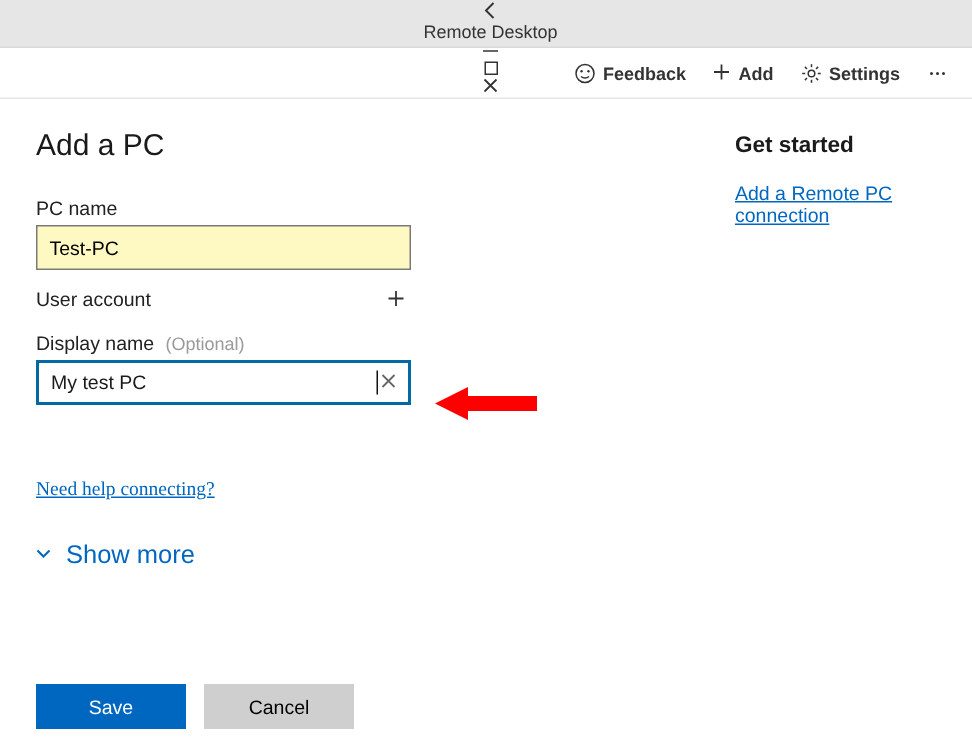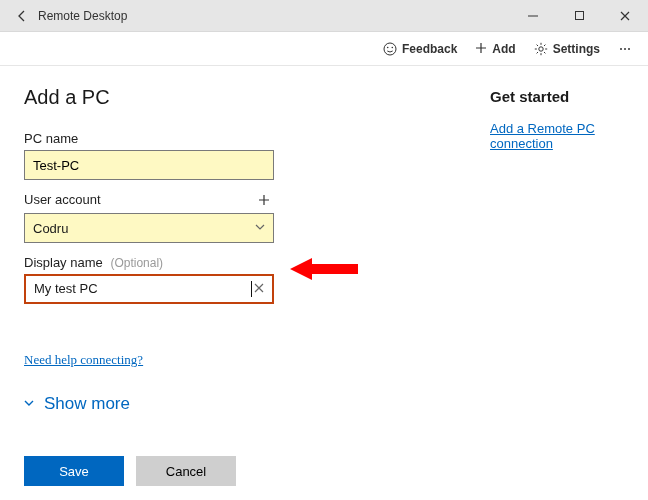--- a/index.html
+++ b/index.html
@@ -14,20 +14,21 @@
     overflow: hidden;
     position: relative;
   }
   .titlebar {
     height: 32px;
     background: #e6e6e6;
     border-bottom: 1px solid #d9d9d9;
     display: flex;
     align-items: center;
     padding: 0 0 0 6px;
+    flex-direction: column;
   }
   .tb-back {
     width: 32px; height: 32px;
     display: flex; align-items: center; justify-content: center;
     font-size: 14px;
   }
   .tb-title { font-size: 12px; color: #333; }
   .tb-spacer { flex: 1; }
   .tb-btn {
     width: 46px; height: 32px;
@@ -91,21 +92,21 @@
   }
   .select {
     display: flex;
     align-items: center;
     justify-content: space-between;
   }
   .chevron { font-size: 11px; color: #666; }
   .display-input-wrap {
     width: 250px;
     height: 30px;
-    border: 2px solid #c2410c;
+    border: 2px solid #0369a1;
     display: flex;
     align-items: center;
     padding: 0 6px 0 8px;
     background: #fff;
   }
   .display-input-wrap .txt {
     flex: 1;
     border-right: 1px solid #111;
     height: 16px;
     line-height: 16px;
@@ -247,28 +248,20 @@
         </div>
         <input class="text" value="Test-PC" style="">
       </div>
 
       <div class="field-group">
         <div class="field-label-row">
           <span>User account</span>
           <span class="plus-icon">
             <svg width="12" height="12" viewBox="0 0 12 12">
                 <path d="M6 1v10M1 6h10" stroke="#333" stroke-width="1.2"></path>
-              </svg>
-          </span>
-        </div>
-        <div class="select">
-          <span>Codru</span>
-          <span class="chevron">
-            <svg width="10" height="10" viewBox="0 0 10 10">
-                <path d="M1 3 L5 7 L9 3" stroke="#666" stroke-width="1.2" fill="none"></path>
               </svg>
           </span>
         </div>
       </div>
 
       <div class="field-group">
         <div class="field-label-row">
           <span>
             <span>Display name</span>
             <span class="optional">(Optional)</span>

